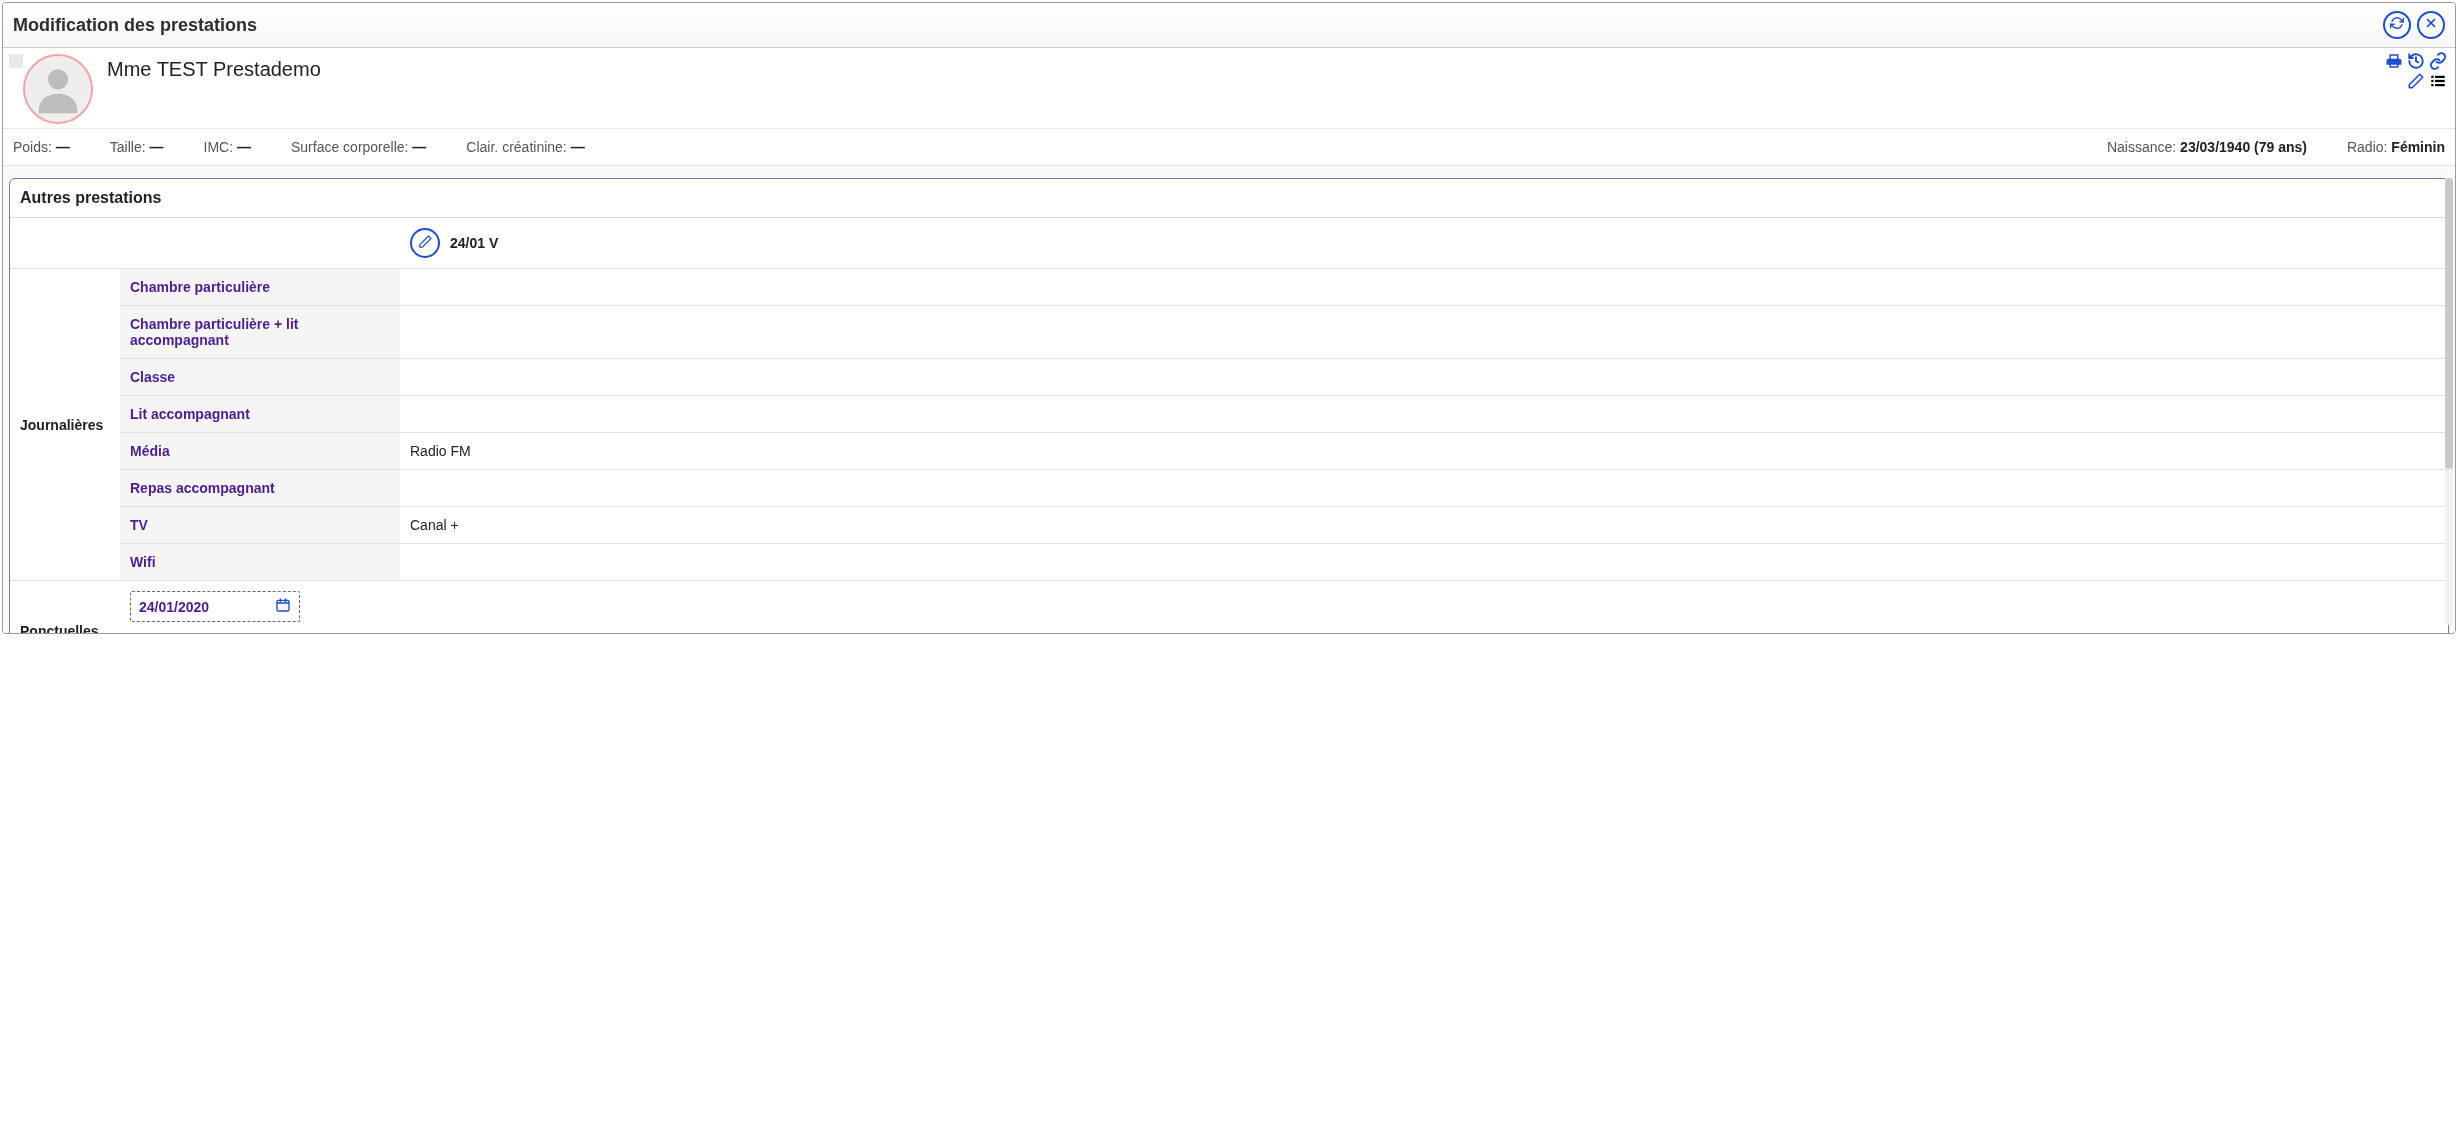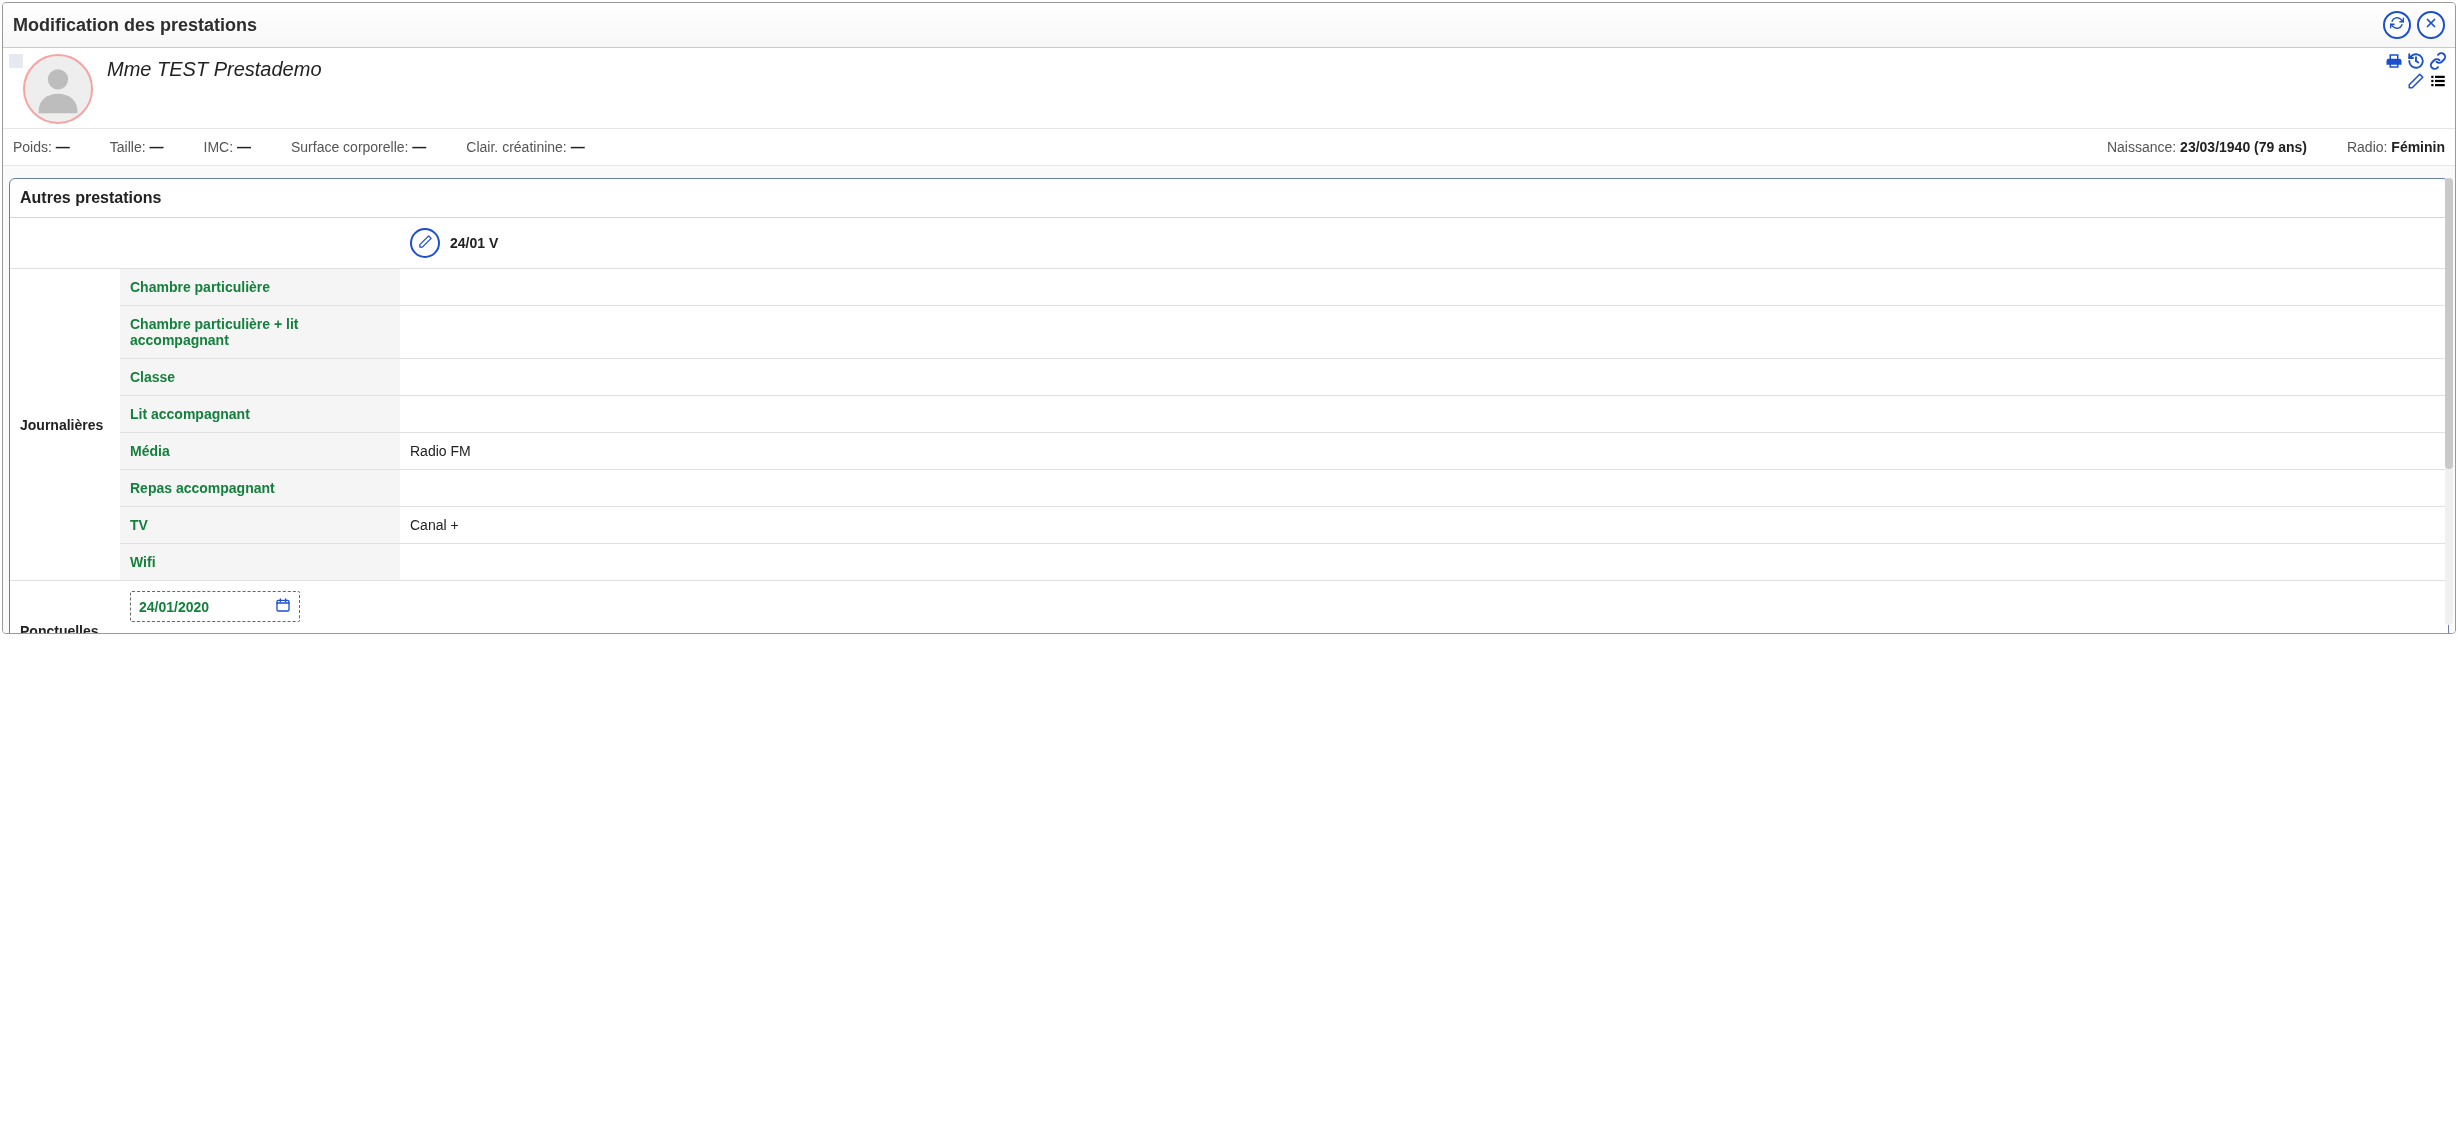--- a/index.html
+++ b/index.html
@@ -65,21 +65,21 @@
     border-radius:50%;
     border:2px solid #f5a3a3;
     background:#eee;
     margin:0 14px 0 12px;
     display:flex; align-items:center; justify-content:center;
     overflow:hidden;
     flex-shrink:0;
   }
   .avatar svg { width:58px; height:58px; fill:#bdbdbd; }
   .banner-text { flex:1; padding-top:4px; }
-  .patient-name { font-size:20px; font-weight:400; margin:0;font-style:italic; }
+  .patient-name { font-size:20px; font-weight:400; margin:0; }
   .stay-line { font-size:16px; margin-top:2px; }
   .stay-line .stay-type { font-size:14px; color:#555; }
   .banner-actions {
     position:absolute; right:8px; top:6px;
     display:flex; flex-direction:column; align-items:flex-end; gap:2px;
   }
   .banner-actions .row { display:flex; gap:4px; }
   .ico { color:#1b4fcf; width:18px; height:18px; cursor:pointer; display:inline-flex; align-items:center; justify-content:center;}
   .ico.black { color:#000; }
   .ico svg { width:18px; height:18px; }
@@ -152,21 +152,21 @@
 
   .group-head {
     font-weight:700;
     font-size:15px;
     background:#fff;
     vertical-align:middle;
   }
   .presta-name {
     background:#f5f5f5;
     font-weight:600;
-    color:#15803d;
+    color:#4c1d95;
     margin-top:20px;
   }
   .presta-val { text-align:center; }
 
   
   .ponct-controls { display:flex; flex-direction:column; gap:14px; }
   .date-input {
     display:flex; align-items:center; justify-content:space-between;
     border:1px dashed #666;
     width:170px;

